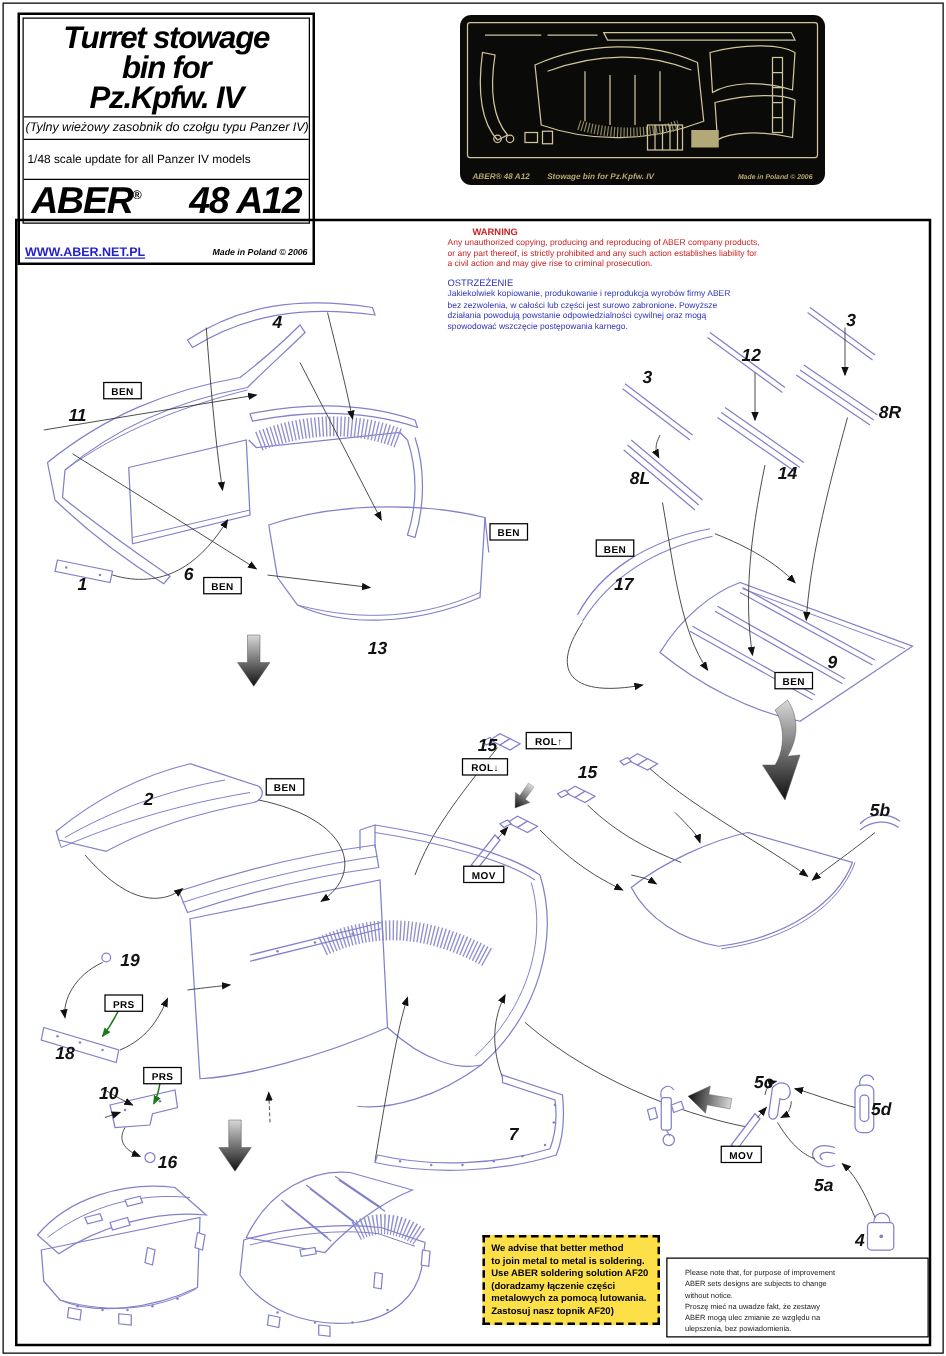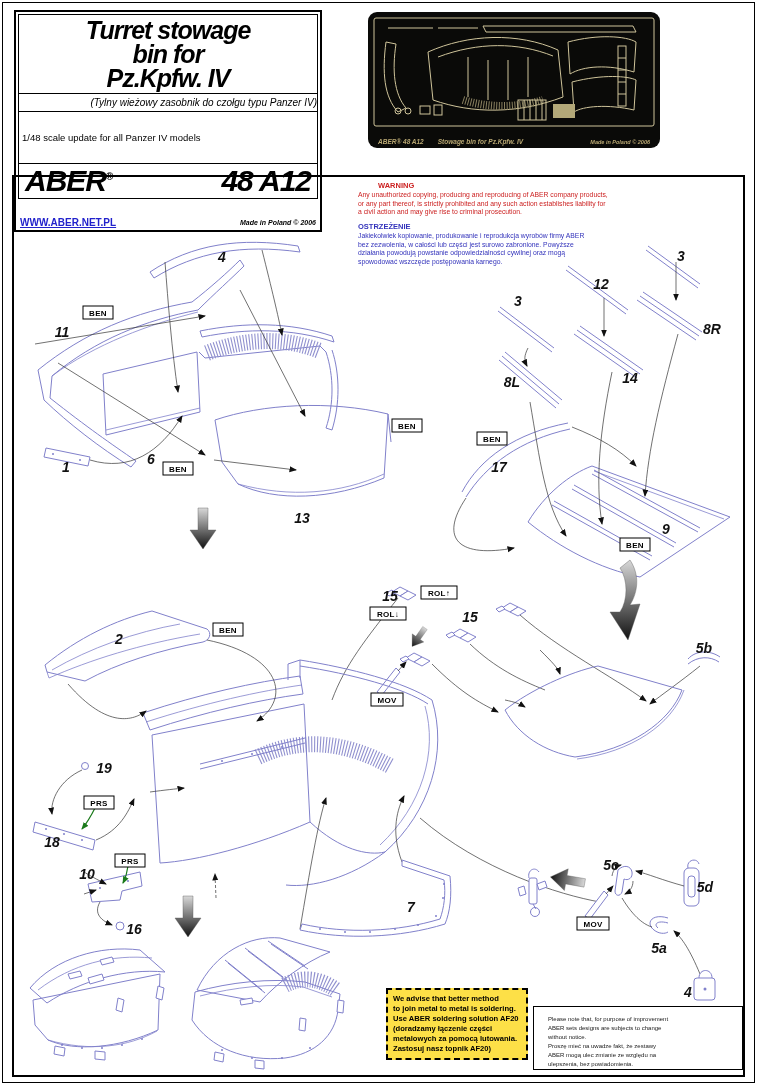--- a/index.html
+++ b/index.html
@@ -1,46 +1,46 @@
 <!DOCTYPE html>
 <html><head>
 <meta charset="utf-8">
 <style>
   html,body{margin:0;padding:0;background:#fff;}
   .page{position:relative;width:757px;height:1085px;background:#fff;overflow:hidden;
         font-family:"Liberation Sans",sans-serif;color:#000;}
   .outer-border{position:absolute;left:2px;top:2px;width:751px;height:1079px;border:1px solid #000;}
   
-  .header-box{position:absolute;left:14px;top:10px;width:308px;border:2px solid #000;background:#fff;padding:2px;box-sizing:border-box;}
+  .header-box{position:absolute;left:14px;top:10px;width:238px;border:2px solid #000;background:#fff;padding:2px;box-sizing:border-box;}
   .header-inner{border:1px solid #000;}
   .hdr-title{font-size:25px;font-weight:bold;font-style:italic;text-align:center;line-height:0.95;
              letter-spacing:-1px;padding:4px 0 3px;white-space:pre-line;}
   .hdr-subtitle{border-top:1px solid #000;font-size:10px;font-style:italic;text-align:right;padding:3px 0;}
-  .hdr-scale{border-top:1px solid #000;font-size:9.5px;padding:20px 3px;}
+  .hdr-scale{border-top:1px solid #000;font-size:9.5px;padding:10px 3px;}
   .hdr-brandrow{border-top:1px solid #000;display:flex;justify-content:space-between;align-items:center;padding:0 6px;gap:13px;}
   .hdr-brand{font-size:30px;font-weight:bold;font-style:italic;letter-spacing:-1px;}
   .hdr-reg{font-size:10px;vertical-align:super;font-style:normal;}
   .hdr-code{font-size:30px;font-weight:bold;font-style:italic;letter-spacing:-1px;}
   .hdr-strip{display:flex;justify-content:space-between;align-items:center;padding:2px 2px 0;margin-top:16px;}
   .hdr-web{font-size:10px;font-weight:bold;color:#2222cc;text-decoration:underline;}
   .hdr-made{font-size:7px;font-weight:bold;font-style:italic;}
   
   .fret{position:absolute;left:368px;top:12px;width:292px;height:136px;background:#0a0a08;border-radius:9px;overflow:hidden;}
   .fret-caption{position:absolute;left:10px;right:10px;bottom:3px;display:flex;align-items:baseline;
                 color:#b8a772;font-weight:bold;font-style:italic;}
   .fret-cap-left{font-size:6.5px;}
   .fret-cap-title{font-size:6.5px;margin-left:14px;flex:1;}
   .fret-cap-right{font-size:5.5px;}
   
   .frame{position:absolute;left:12px;top:175px;width:733px;height:902px;border:2px solid #000;box-sizing:border-box;}
   
   .warning{position:absolute;left:358px;top:181px;width:278px;}
   .warn-title-en{color:#cc2222;font-size:7.5px;font-weight:bold;margin:0;padding-left:20px;}
   .warn-body-en{color:#cc2222;font-size:6.8px;line-height:1.28;margin:1px 0 5px;white-space:pre-line;}
-  .warn-title-pl{color:#3333bb;font-size:7.5px;font-weight:bold;margin:0;}
+  .warn-title-pl{color:#3333bb;font-size:7.5px;font-weight:normal;margin:0;}
   .warn-body-pl{color:#3333bb;font-size:6.8px;line-height:1.28;margin:1px 0 0;white-space:pre-line;}
   
   .note-soldering{position:absolute;left:386px;top:988px;width:142px;border:2px dashed #000;background:#fde047;
                   font-size:7.6px;font-weight:600;line-height:1.32;padding:4px 5px;white-space:pre-line;box-sizing:border-box;}
   .note-disclaimer{position:absolute;left:533px;top:1006px;width:210px;height:64px;border:1px solid #000;background:#fff;
                    font-size:6px;line-height:1.5;padding:8px 0 0 14px;white-space:pre-line;box-sizing:border-box;color:#222;}
   
   svg.art{position:absolute;left:0;top:0;}
   svg text{font-family:"Liberation Sans",sans-serif;}
   .pn{font-size:14px;font-weight:bold;font-style:italic;fill:#111;}

